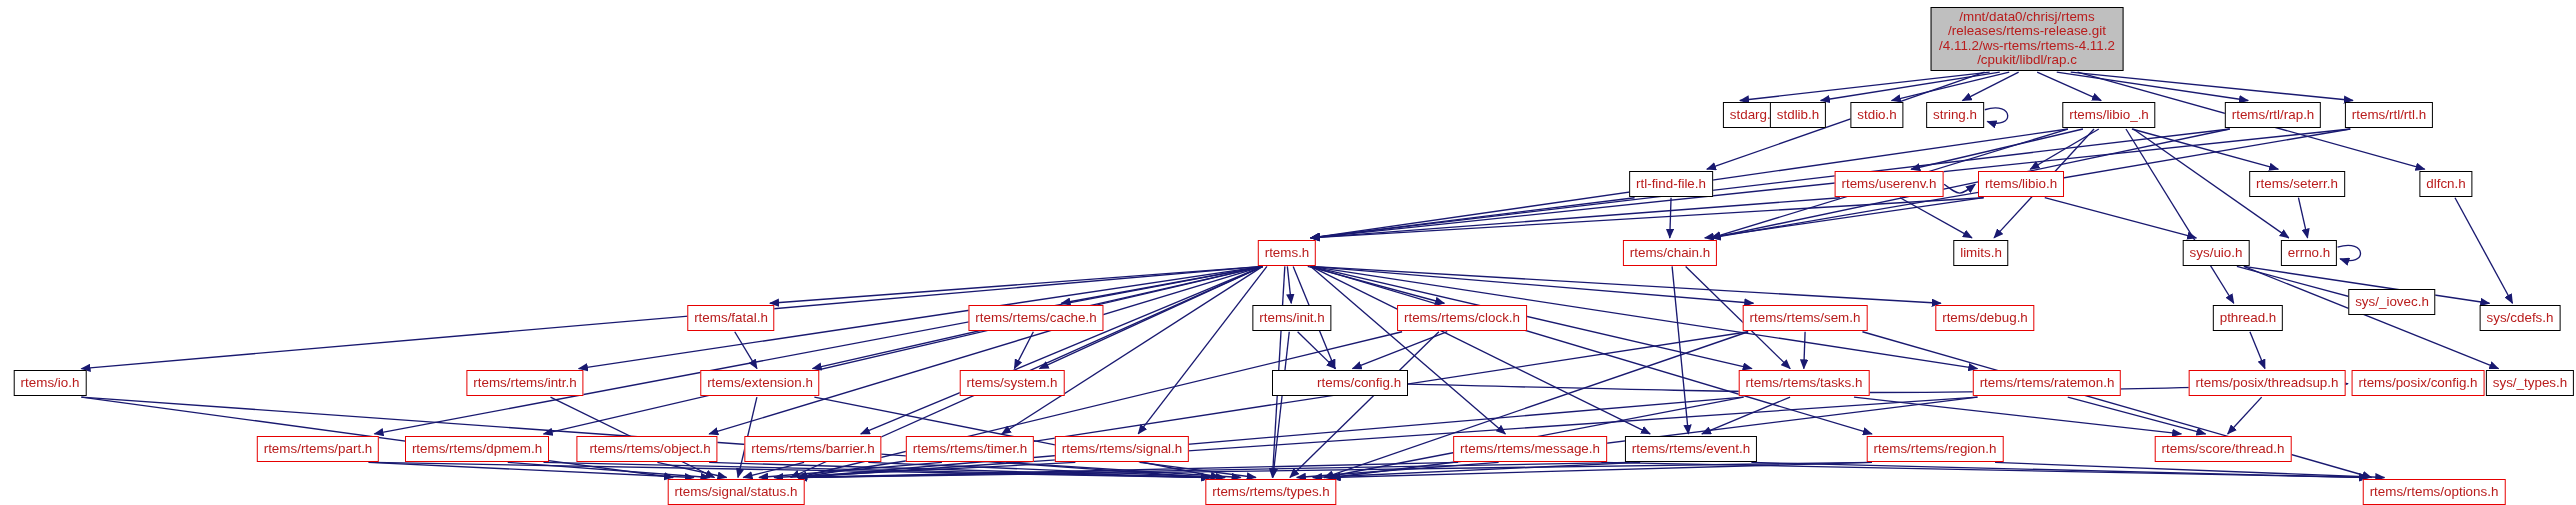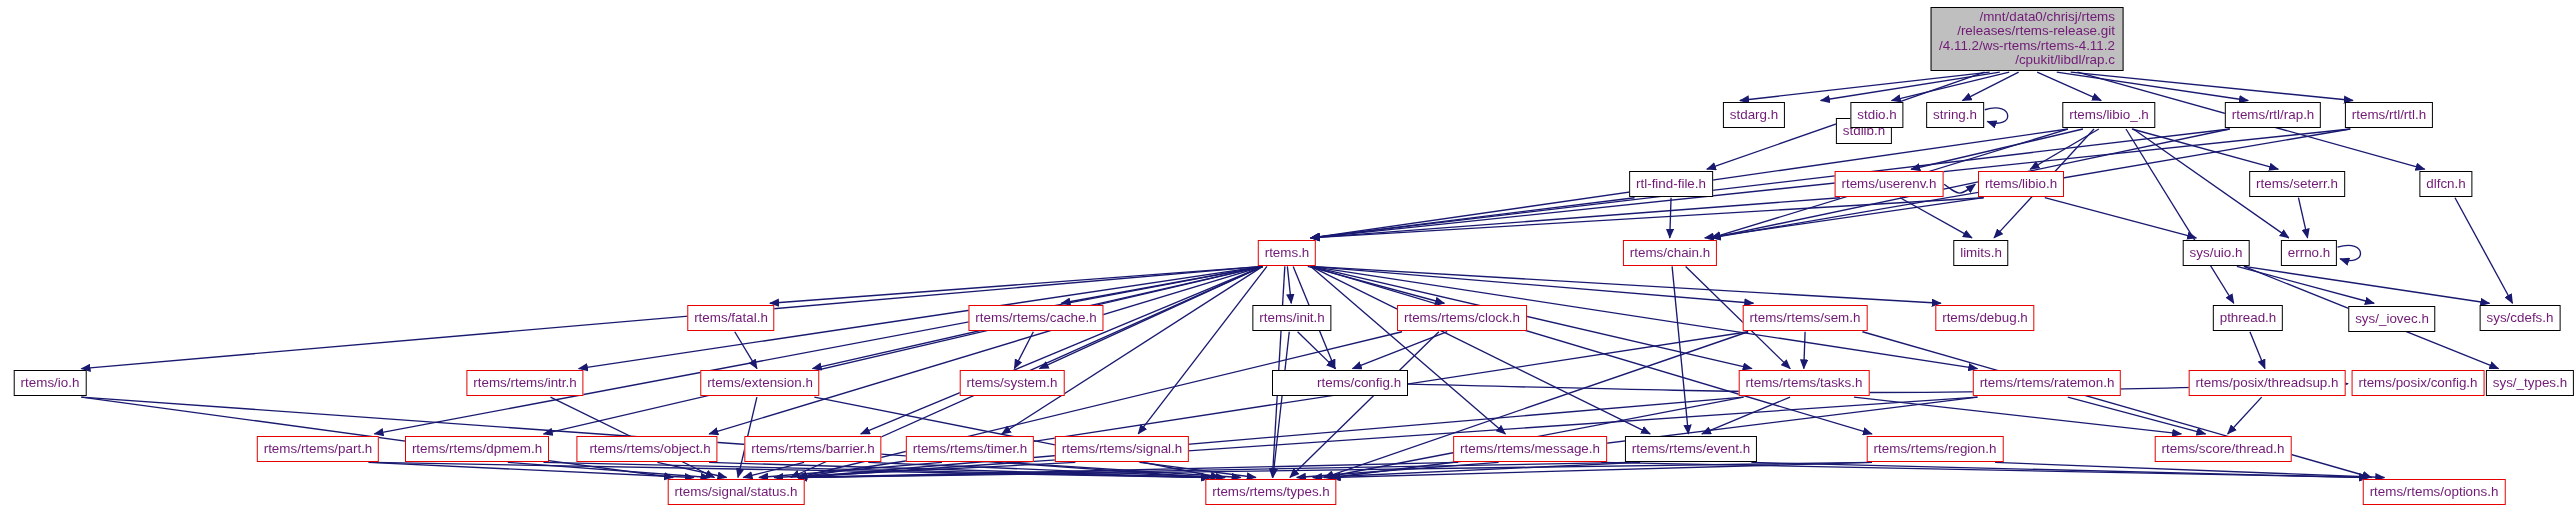--- a/index.html
+++ b/index.html
@@ -9,26 +9,26 @@
     background:#ffffff;
     font-family:"Liberation Sans","DejaVu Sans",sans-serif;
     overflow:hidden;
   }
   #edges{position:absolute;left:0;top:0;}
   .node{
     position:absolute;
     transform:translateX(-50%);
     background:#ffffff;
     border:1.7px solid #000000;
-    color:#701a75;
+    color:#b91c1c;
     font-size:13.4px;
     line-height:17px;
     padding:3.4px 5.9px;
     white-space:nowrap;
-    text-align:right;
+    text-align:center;
     box-sizing:border-box;
   }
   .node.doc{border-color:#e60000;}
   .node.root{
     background:#bfbfbf;
     border-color:#000000;
     white-space:pre-line;
     font-size:13.4px;
     line-height:14.2px;
     padding:2.5px 7.5px;
@@ -153,21 +153,21 @@
       <path d="M 2234.640625 552 Q 1911.94140625 561 1589.2421875 570" class="edge" marker-end="url(#arrow)"></path>
       <path d="M 2381.52 552 Q 2613.96 561 2846.4 570" class="edge" marker-end="url(#arrow)"></path>
       <path d="M 2369.234375 131 C 2405.234375 120, 2405.234375 156, 2372.234375 145" class="edge" marker-end="url(#arrow)"></path>
       <path d="M 2790.3515625 295 C 2826.3515625 284, 2826.3515625 320, 2793.3515625 309" class="edge" marker-end="url(#arrow)"></path>
     </svg>
 <div class="node root" style="left: 2027px; top: 6.7px;">/mnt/data0/chrisj/rtems
 /releases/rtems-release.git
 /4.11.2/ws-rtems/rtems-4.11.2
 /cpukit/libdl/rap.c</div>
     <div class="node plain" style="left: 1714px; top: 102px; margin-left: 40px;">stdarg.h</div>
-    <div class="node plain" style="left: 1864px; top: 102px; margin-top: 16px;">stdlib.h</div>
+    <div class="node plain" style="left: 1798px; top: 102px;">stdlib.h</div>
     <div class="node plain" style="left: 1877px; top: 102px;">stdio.h</div>
     <div class="node plain" style="left: 1955px; top: 102px;">string.h</div>
     <div class="node plain" style="left: 2109px; top: 102px;">rtems/libio_.h</div>
     <div class="node plain" style="left: 2273px; top: 102px;">rtems/rtl/rap.h</div>
     <div class="node plain" style="left: 2389px; top: 102px;">rtems/rtl/rtl.h</div>
     <div class="node plain" style="left: 1671px; top: 171px;">rtl-find-file.h</div>
     <div class="node doc" style="left: 1889px; top: 171px;">rtems/userenv.h</div>
     <div class="node doc" style="left: 2021px; top: 171px;">rtems/libio.h</div>
     <div class="node plain" style="left: 2297px; top: 171px;">rtems/seterr.h</div>
     <div class="node plain" style="left: 2446px; top: 171px;">dlfcn.h</div>
@@ -176,21 +176,21 @@
     <div class="node plain" style="left: 1981px; top: 240px;">limits.h</div>
     <div class="node plain" style="left: 2216px; top: 240px;">sys/uio.h</div>
     <div class="node plain" style="left: 2309px; top: 240px;">errno.h</div>
     <div class="node doc" style="left: 731px; top: 305px;">rtems/fatal.h</div>
     <div class="node doc" style="left: 1036px; top: 305px;">rtems/rtems/cache.h</div>
     <div class="node plain" style="left: 1292px; top: 305px;">rtems/init.h</div>
     <div class="node doc" style="left: 1462px; top: 305px;">rtems/rtems/clock.h</div>
     <div class="node doc" style="left: 1805px; top: 305px;">rtems/rtems/sem.h</div>
     <div class="node doc" style="left: 1985px; top: 305px;">rtems/debug.h</div>
     <div class="node plain" style="left: 2248px; top: 305px;">pthread.h</div>
-    <div class="node plain" style="left: 2392px; top: 306px;">sys/_iovec.h</div>
+    <div class="node plain" style="left: 2392px; top: 289px;">sys/_iovec.h</div>
     <div class="node plain" style="left: 2520px; top: 305px;">sys/cdefs.h</div>
     <div class="node plain" style="left: 50px; top: 370px;">rtems/io.h</div>
     <div class="node doc" style="left: 525px; top: 370px;">rtems/rtems/intr.h</div>
     <div class="node doc" style="left: 760px; top: 370px;">rtems/extension.h</div>
     <div class="node doc" style="left: 1012px; top: 370px;">rtems/system.h</div>
     <div class="node plain" style="left: 1340px; top: 370px; padding-left: 44px;">rtems/config.h</div>
     <div class="node doc" style="left: 1804px; top: 370px;">rtems/rtems/tasks.h</div>
     <div class="node doc" style="left: 2047px; top: 370px;">rtems/rtems/ratemon.h</div>
     <div class="node doc" style="left: 2267px; top: 370px;">rtems/posix/threadsup.h</div>
     <div class="node doc" style="left: 2418px; top: 370px;">rtems/posix/config.h</div>

